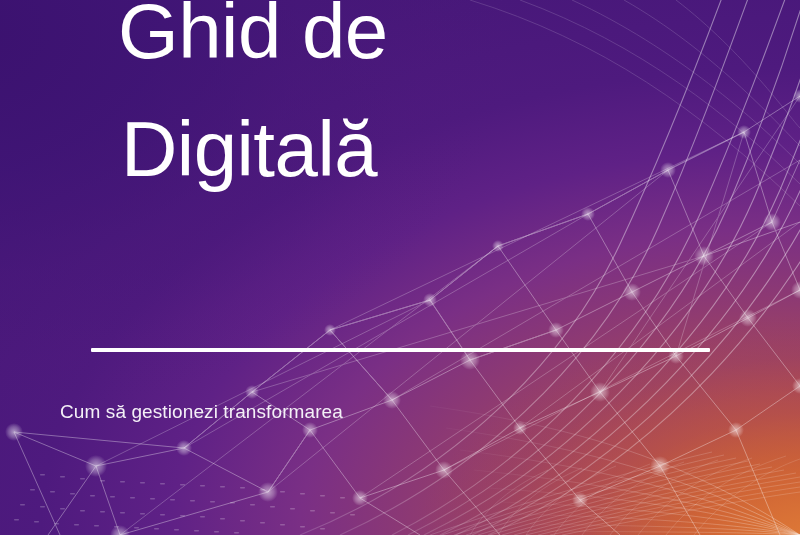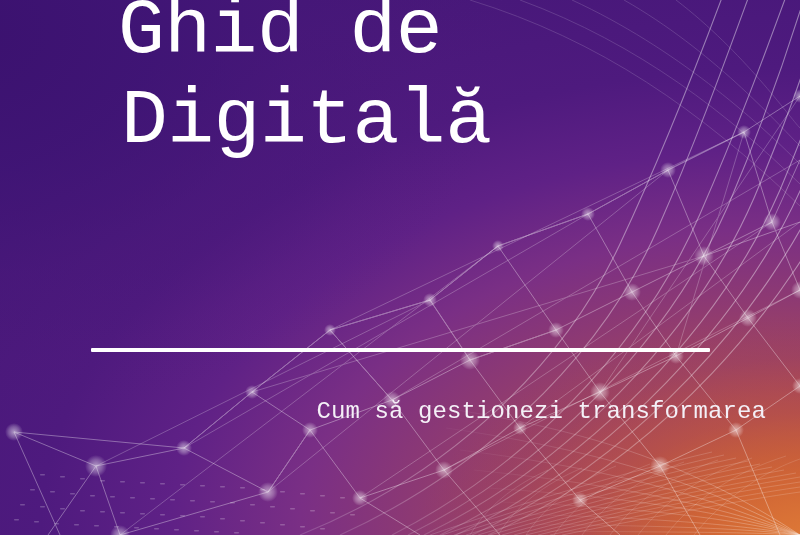--- a/index.html
+++ b/index.html
@@ -5,21 +5,21 @@
   html, body {
     margin: 0;
     padding: 0;
     background: #2b0f4a;
   }
   #cover {
     position: relative;
     width: 800px;
     height: 535px;
     overflow: hidden;
-    font-family: Liberation Mono, monospace;
+    font-family: Liberation Sans, sans-serif;
     background: #451778;
   }
 
   
   .bg-layer { position: absolute; inset: 0; }
 
   .bg-base {
     background:
       radial-gradient(125% 115% at 100% 100%,
         #cf7a3a 0%,
@@ -80,40 +80,41 @@
     letter-spacing: -0.5px;
     color: #ffffff;
     white-space: nowrap;
   }
   .title-line.accent {
     color: #f7941d;
     padding-left: 55px;
   }
   .title-line.third {
     padding-left: 3px;
+    margin-top: 28px;
   }
 
   .divider {
     position: absolute;
     left: 91px;
     top: 348px;
     width: 619px;
     height: 4px;
     background: #ffffff;
     border-radius: 1px;
   }
 
   .subtitle {
     position: absolute;
-    left: 76px;
+    left: 60px;
     top: 392px;
     width: 690px;
-    text-align: right;
+    text-align: left;
     color: #f4f0f7;
-    font-size: 24px;
+    font-size: 19px;
     line-height: 40px;
     font-weight: 300;
     letter-spacing: 0.1px;
   }
   .subtitle div { white-space: nowrap; }
 </style>
 </head>
 <body>
 
 <div id="cover">

